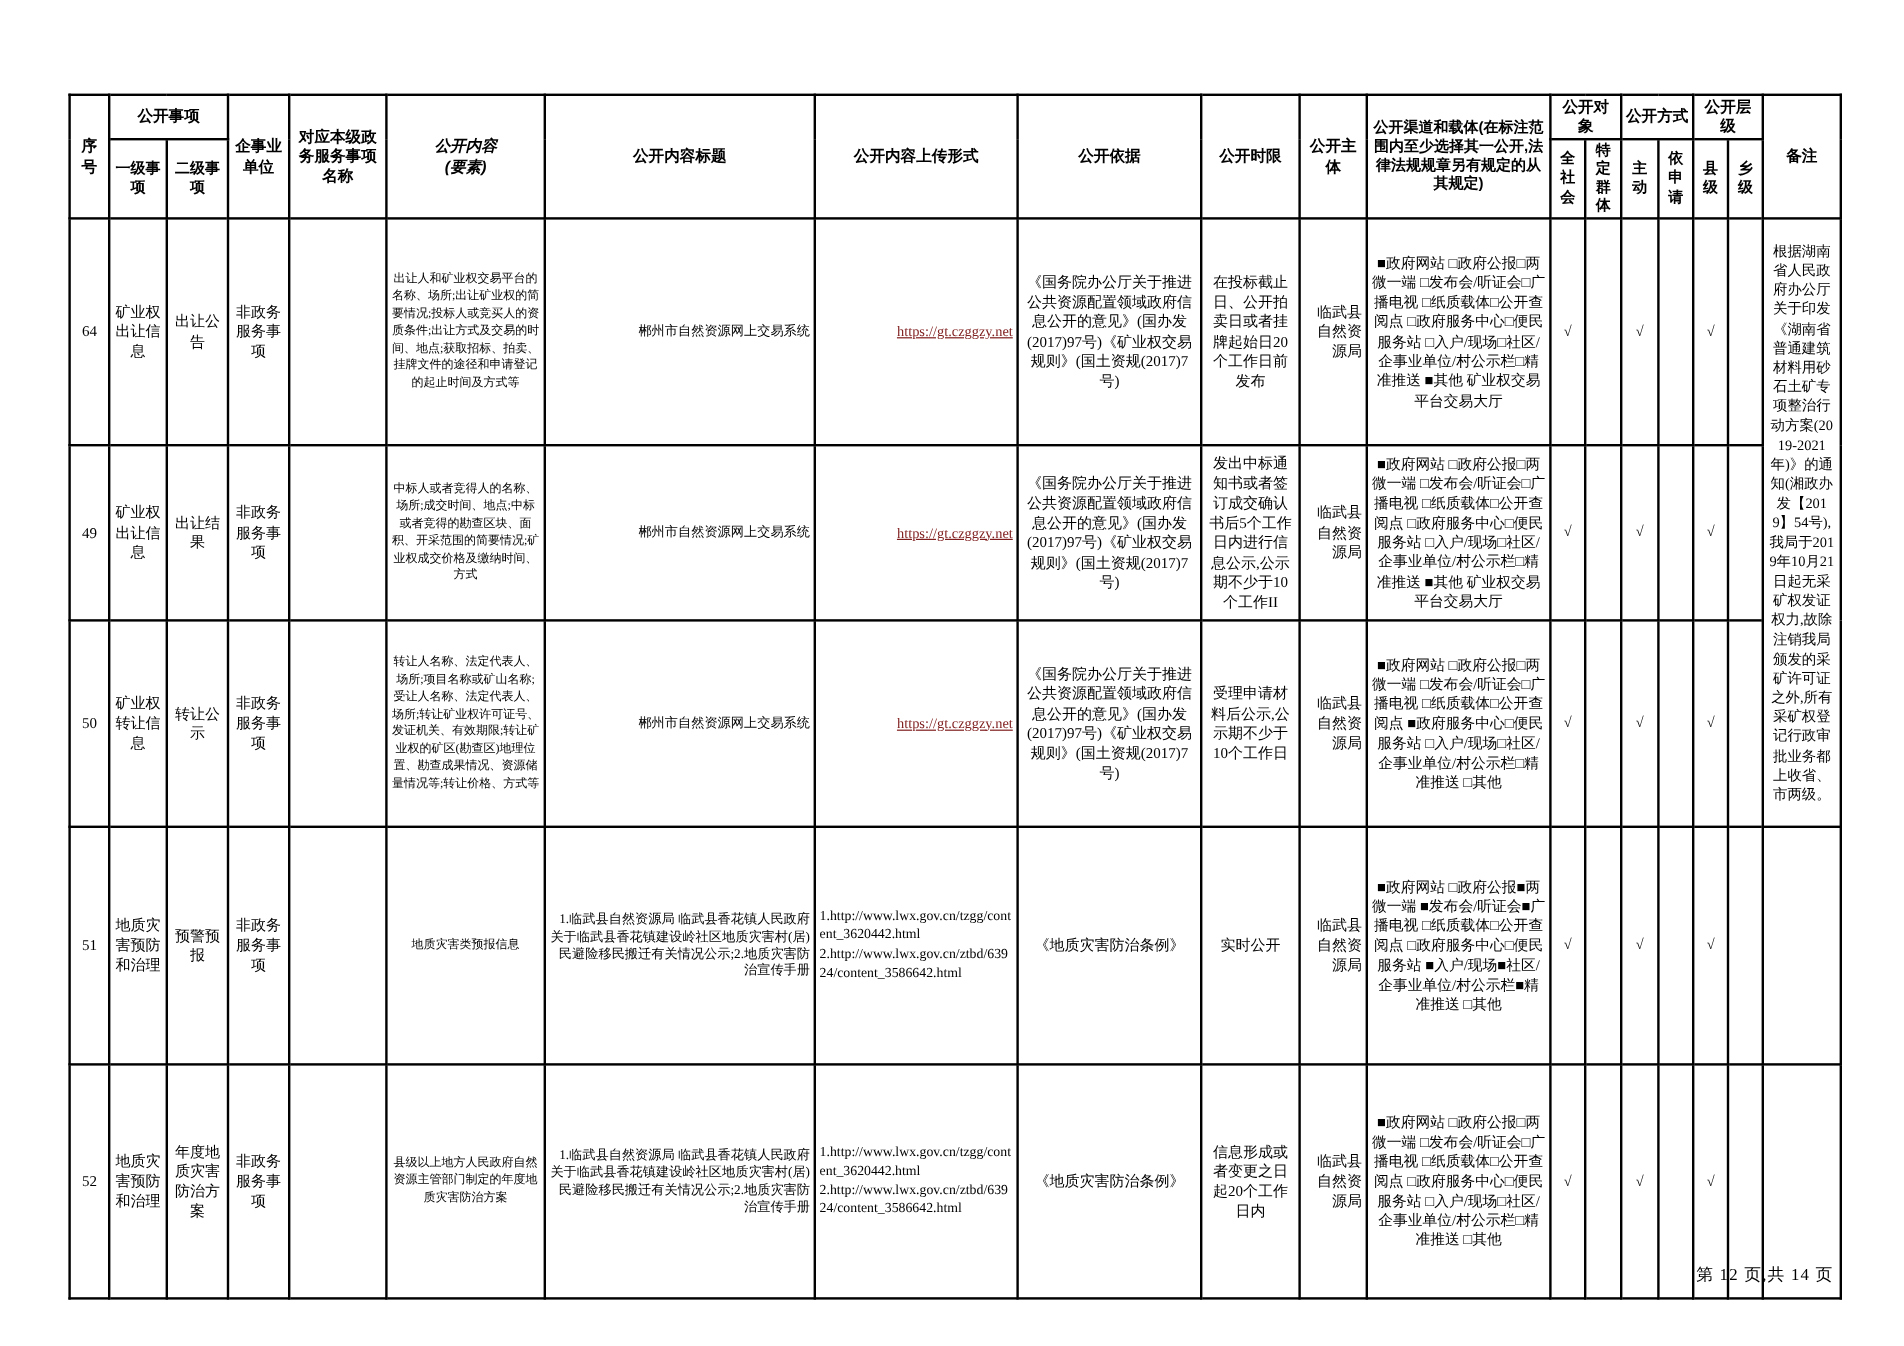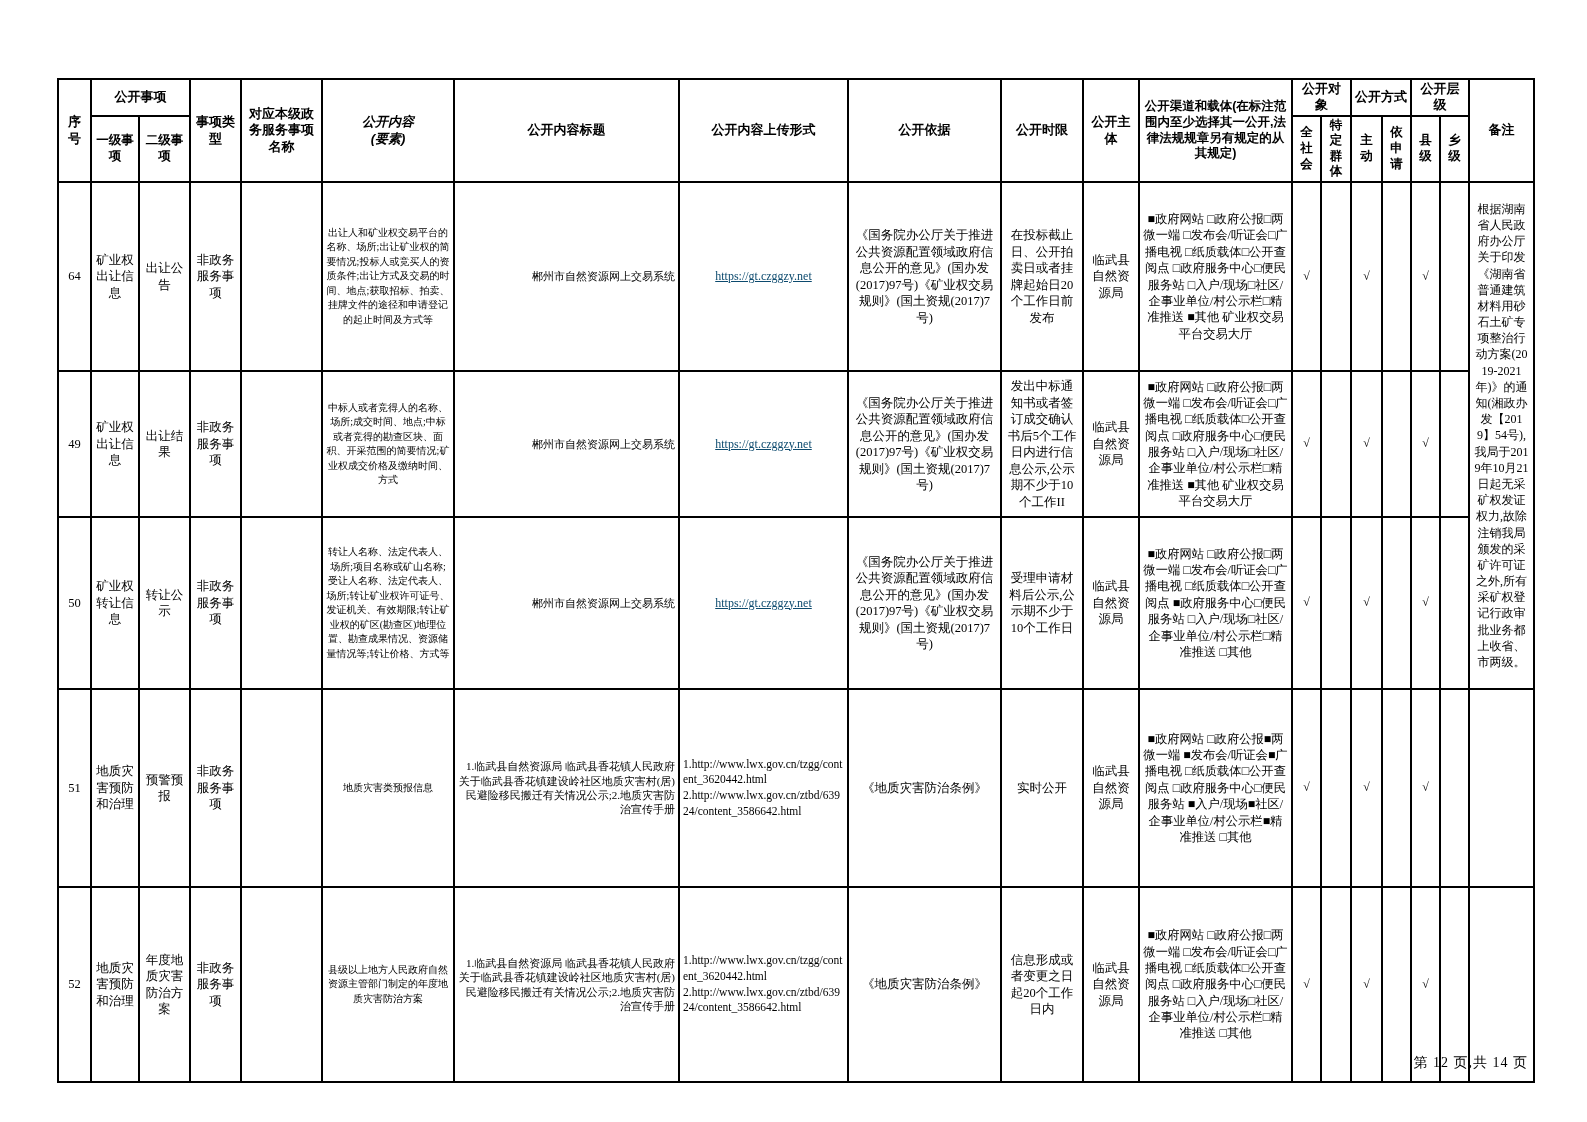--- a/index.html
+++ b/index.html
@@ -7,30 +7,30 @@
        font-family:"Liberation Serif","DejaVu Serif",serif;}
   .sheet{position:absolute;left:57px;top:78px;}
   table{border-collapse:collapse;table-layout:fixed;width:1471px;}
   th,td{border:2px solid #000;vertical-align:middle;padding:1px 3px;
         overflow:hidden;}
   th{font-family:"Liberation Sans","DejaVu Sans",sans-serif;font-weight:bold;
      font-size:13px;text-align:center;line-height:1.25;}
   .hr2 th{font-size:12.5px;}
   th.qudao{font-size:12.5px;text-align:center;margin-left:21px;}
   td{font-size:12.5px;line-height:1.32;text-align:center;}
-  td.l{text-align:center;word-break:break-all;}
+  td.l{text-align:right;word-break:break-all;}
   td.content{font-size:10px;line-height:1.45;border-radius:28px;}
   td.title{font-size:11px;text-align:right;word-break:break-all;line-height:1.3;}
   td.url{font-size:11.5px;text-align:left;word-break:break-all;
          white-space:pre-line;line-height:1.35;}
   td.chan{font-size:12.3px;text-align:center;word-break:break-all;line-height:1.33;}
   td.remark{font-size:12px;word-break:break-all;line-height:1.35;padding:1px 4px;}
   td.check{font-size:12px;}
   .pre{white-space:pre-line;font-style:italic;}
-  a.link{color:#0c4a6e;font-size:12px;}
+  a.link{color:#7f1d1d;font-size:12px;}
   .footer{position:absolute;left:57px;top:1054px;width:1471px;
           text-align:right;font-size:14px;letter-spacing:1px;}
 </style>
 </head>
 <body>
 
 <div class="sheet">
 <table>
   <colgroup>
     <col style="width:33px">
@@ -50,21 +50,21 @@
         <col style="width:31px">
     <col style="width:29px">
         <col style="width:29px">
         <col style="width:29px">
     <col style="width:65px">
   </colgroup>
   <tbody>
         <tr class="hr1" style="height:32px">
     <th rowspan="2">序号</th>
     <th colspan="2">公开事项</th>
-    <th rowspan="2">事项类型</th>
+    <th rowspan="2">企事业单位</th>
     <th rowspan="2">对应本级政务服务事项名称</th>
     <th rowspan="2" class="pre">公开内容
 (要素)</th>
     <th rowspan="2">公开内容标题</th>
     <th rowspan="2">公开内容上传形式</th>
     <th rowspan="2">公开依据</th>
     <th rowspan="2">公开时限</th>
     <th rowspan="2">公开主体</th>
     <th rowspan="2" class="qudao">公开渠道和载体(在标注范围内至少选择其一公开,法律法规规章另有规定的从其规定)</th>
     <th colspan="2">公开对象</th>

